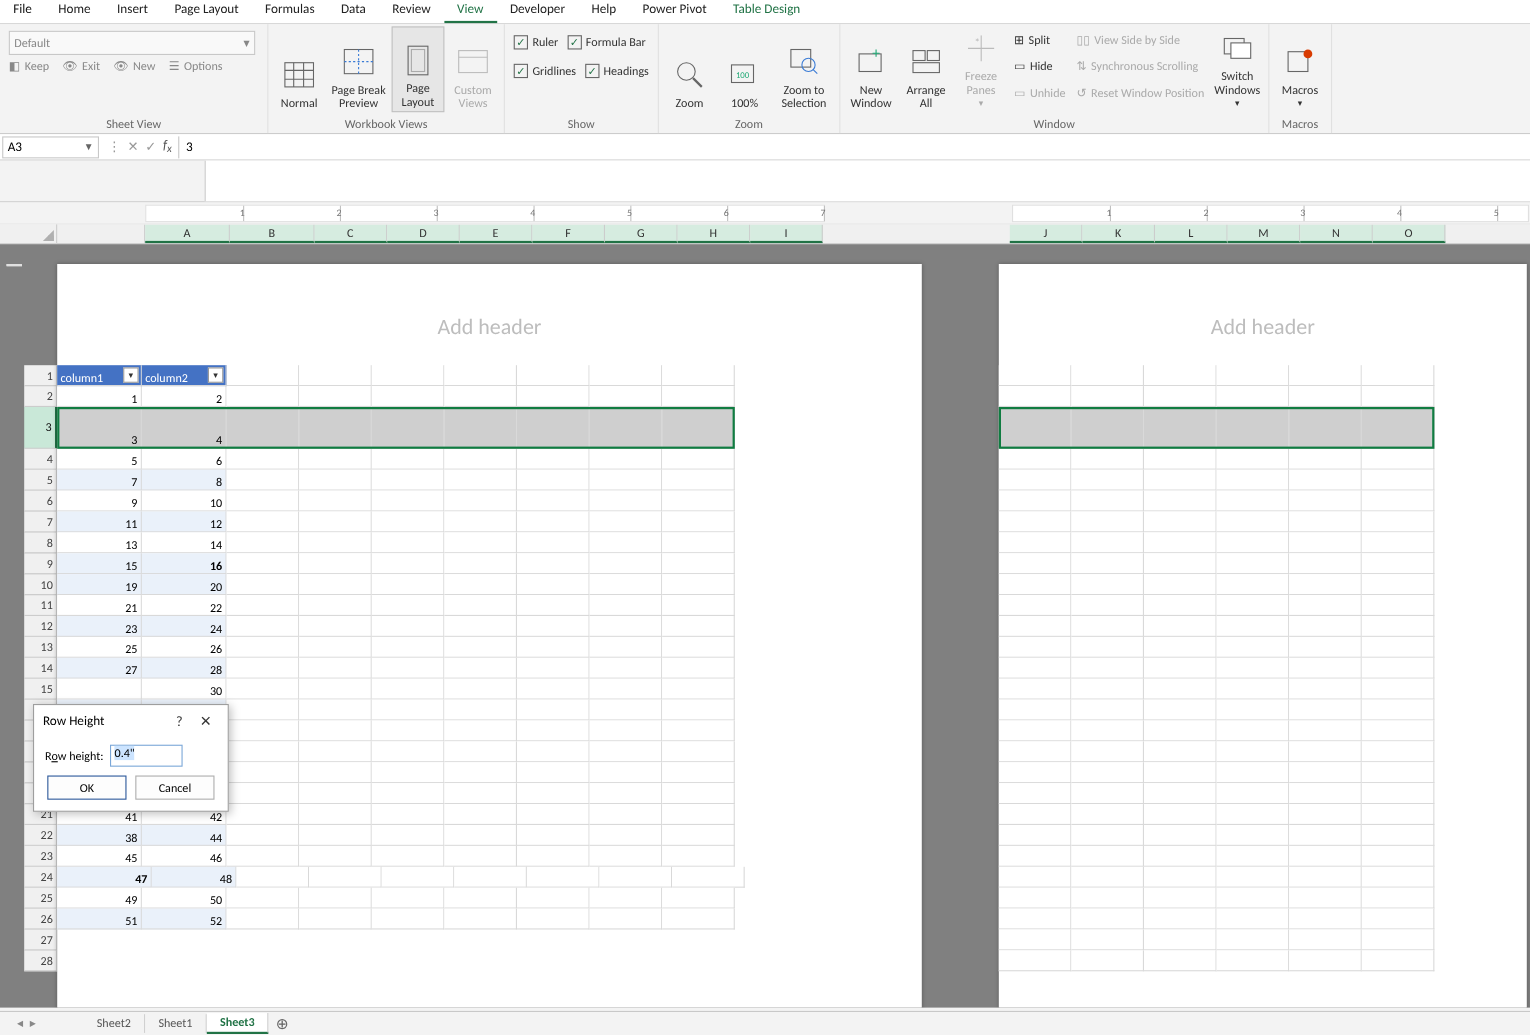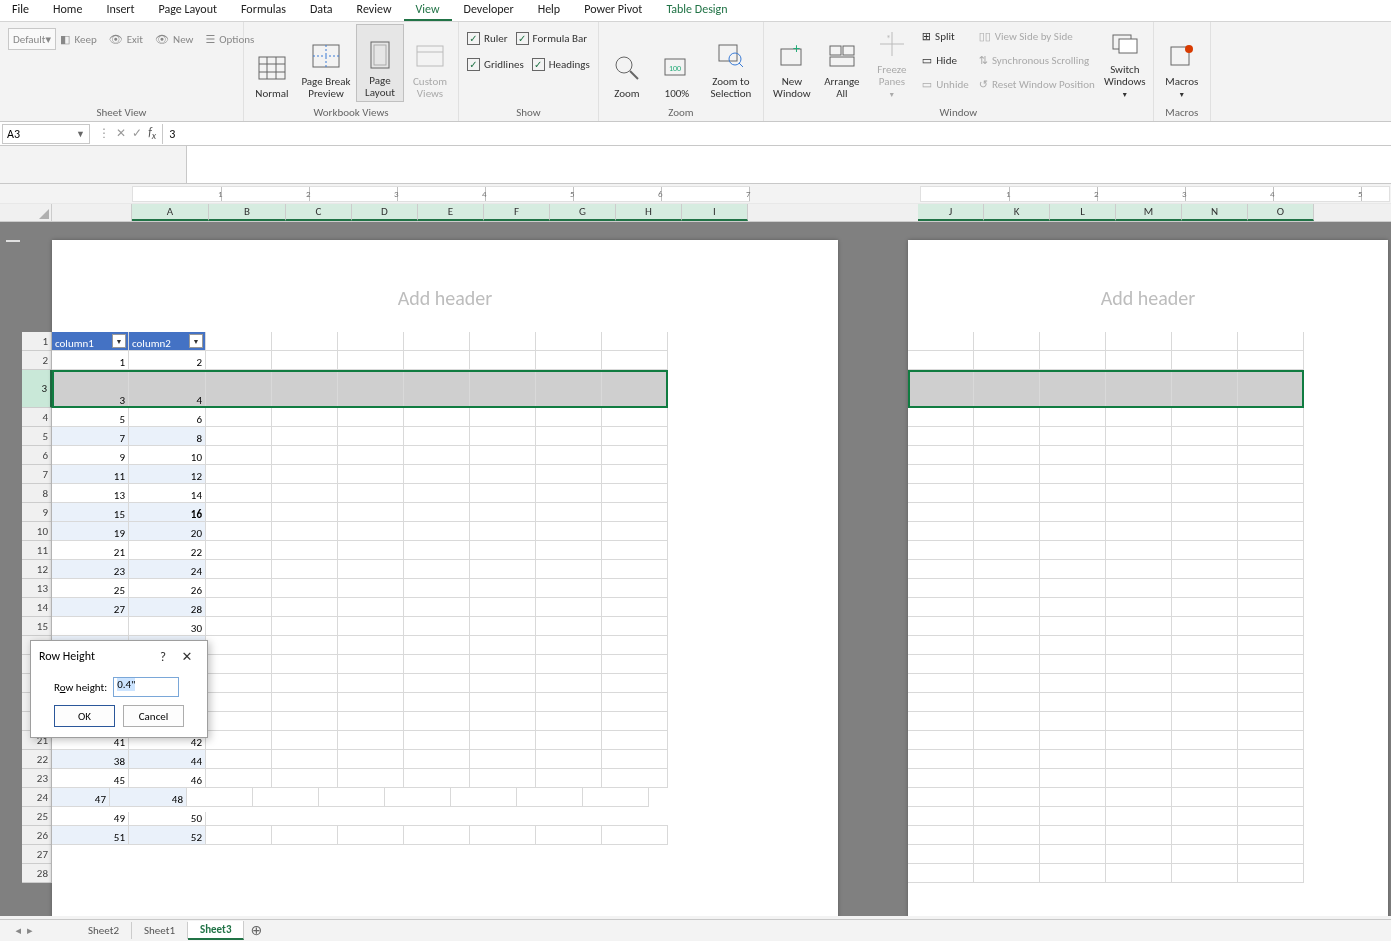--- a/index.html
+++ b/index.html
@@ -18,21 +18,21 @@
 .group-body { display:flex; align-items:flex-start; gap:2px; flex:1; }
 .group-label { text-align:center; font-size:11px; color:#666; padding:2px 0; }
 .vbtn { display:flex; flex-direction:column; align-items:center; justify-content:flex-end; width:56px; height:78px; font-size:11px; text-align:center; line-height:12px; padding:2px; cursor:pointer; color:#333; }
 .vbtn.narrow { width:48px; }
 .vbtn.disabled { color:#aaa; }
 .vbtn.sel { background:#e6e6e6; border:1px solid #c0c0c0; }
 .vbtn .ic { width:32px; height:32px; margin-bottom:4px; display:flex; align-items:center; justify-content:center; }
 .small-row { display:flex; align-items:center; font-size:11px; height:24px; padding:0 4px; gap:4px; white-space:nowrap; color:#333; cursor:pointer; }
 .small-row.disabled { color:#aaa; }
 .chk { width:13px; height:13px; border:1px solid #666; display:inline-flex; align-items:center; justify-content:center; color:#217346; font-size:10px; }
-.sv-box { display:flex; flex-direction:row; gap:4px; padding:4px; }
+.sv-box { display:flex; flex-direction:column; gap:4px; padding:4px; }
 .sv-select { width:224px; height:22px; border:1px solid #c8c8c8; background:#f9f9f9; font-size:11px; color:#888; padding:0 4px; display:flex; align-items:center; justify-content:space-between; }
 .sv-cmds { display:flex; gap:12px; font-size:11px; color:#888; }
 .sv-cmd { display:flex; align-items:center; gap:4px; }
 
 
 .fbar { display:flex; height:24px; background:#fff; border-bottom:1px solid #c8c8c8; align-items:center; }
 .namebox { width:88px; height:20px; border:1px solid #c8c8c8; margin:0 2px; padding:0 4px; font-size:12px; display:flex; align-items:center; }
 .namebox .dd { margin-left:auto; color:#666; font-size:9px; }
 .fx-ctrl { display:flex; align-items:center; gap:6px; padding:0 6px; color:#999; font-size:12px; }
 .fx-ctrl .fx { font-style:italic; color:#555; }
@@ -78,21 +78,21 @@
 .selbox { position:absolute; border:2px solid #107c41; pointer-events:none; }
 
 
 .page2 { width:480px; }
 
 
 .dialog { position:absolute; left:30px; top:640px; width:178px; background:#fff; border:1px solid #9e9e9e; box-shadow:2px 2px 8px rgba(0,0,0,0.25); font-size:12px; }
 .dlg-title { display:flex; align-items:center; height:30px; padding:0 8px; }
 .dlg-title .t { flex:1; }
 .dlg-title .b { width:24px; text-align:center; color:#333; cursor:pointer; font-size:13px; }
-.dlg-body { padding:6px 23px 10px; }
+.dlg-body { padding:6px 10px 10px; }
 .dlg-row { display:flex; align-items:center; gap:6px; margin-bottom:8px; }
 .dlg-row label { font-size:11px; }
 .dlg-row label u { text-decoration:underline; }
 .dlg-input { width:66px; height:20px; border:1px solid #7aa7d8; background:#fff; font-size:11px; padding:0 3px; }
 .dlg-input .selval { background:#cce4ff; }
 .dlg-btns { display:flex; gap:8px; justify-content:center; }
 .dlg-btn { width:72px; height:22px; font-size:11px; border:1px solid #adadad; background:#fdfdfd; cursor:pointer; }
 .dlg-btn.primary { border:1px solid #2b579a; }
 
 
@@ -716,31 +716,31 @@
             <div class="cell tc" style="width: 77px;">46</div>
             <div class="cell" style="width: 66px;"></div>
             <div class="cell" style="width: 66px;"></div>
             <div class="cell" style="width: 66px;"></div>
             <div class="cell" style="width: 66px;"></div>
             <div class="cell" style="width: 66px;"></div>
             <div class="cell" style="width: 66px;"></div>
             <div class="cell" style="width: 66px;"></div>
           </div>
           <div class="row band" style="height: 19px;">
-            <div class="cell tc" style="width: 58px;">47</div>
+            <div class="cell tc" style="width: 86px; font-weight: bold;">47</div>
             <div class="cell tc" style="width: 77px;">48</div>
             <div class="cell" style="width: 66px;"></div>
             <div class="cell" style="width: 66px;"></div>
             <div class="cell" style="width: 66px;"></div>
             <div class="cell" style="width: 66px;"></div>
             <div class="cell" style="width: 66px;"></div>
             <div class="cell" style="width: 66px;"></div>
             <div class="cell" style="width: 66px;"></div>
           </div>
-          <div class="row " style="height: 19px; align-items: flex-end;">
+          <div class="row " style="height: 19px;">
             <div class="cell tc" style="width: 77px;">49</div>
             <div class="cell tc" style="width: 77px;">50</div>
             <div class="cell" style="width: 66px;"></div>
             <div class="cell" style="width: 66px;"></div>
             <div class="cell" style="width: 66px;"></div>
             <div class="cell" style="width: 66px;"></div>
             <div class="cell" style="width: 66px;"></div>
             <div class="cell" style="width: 66px;"></div>
             <div class="cell" style="width: 66px;"></div>
           </div>

